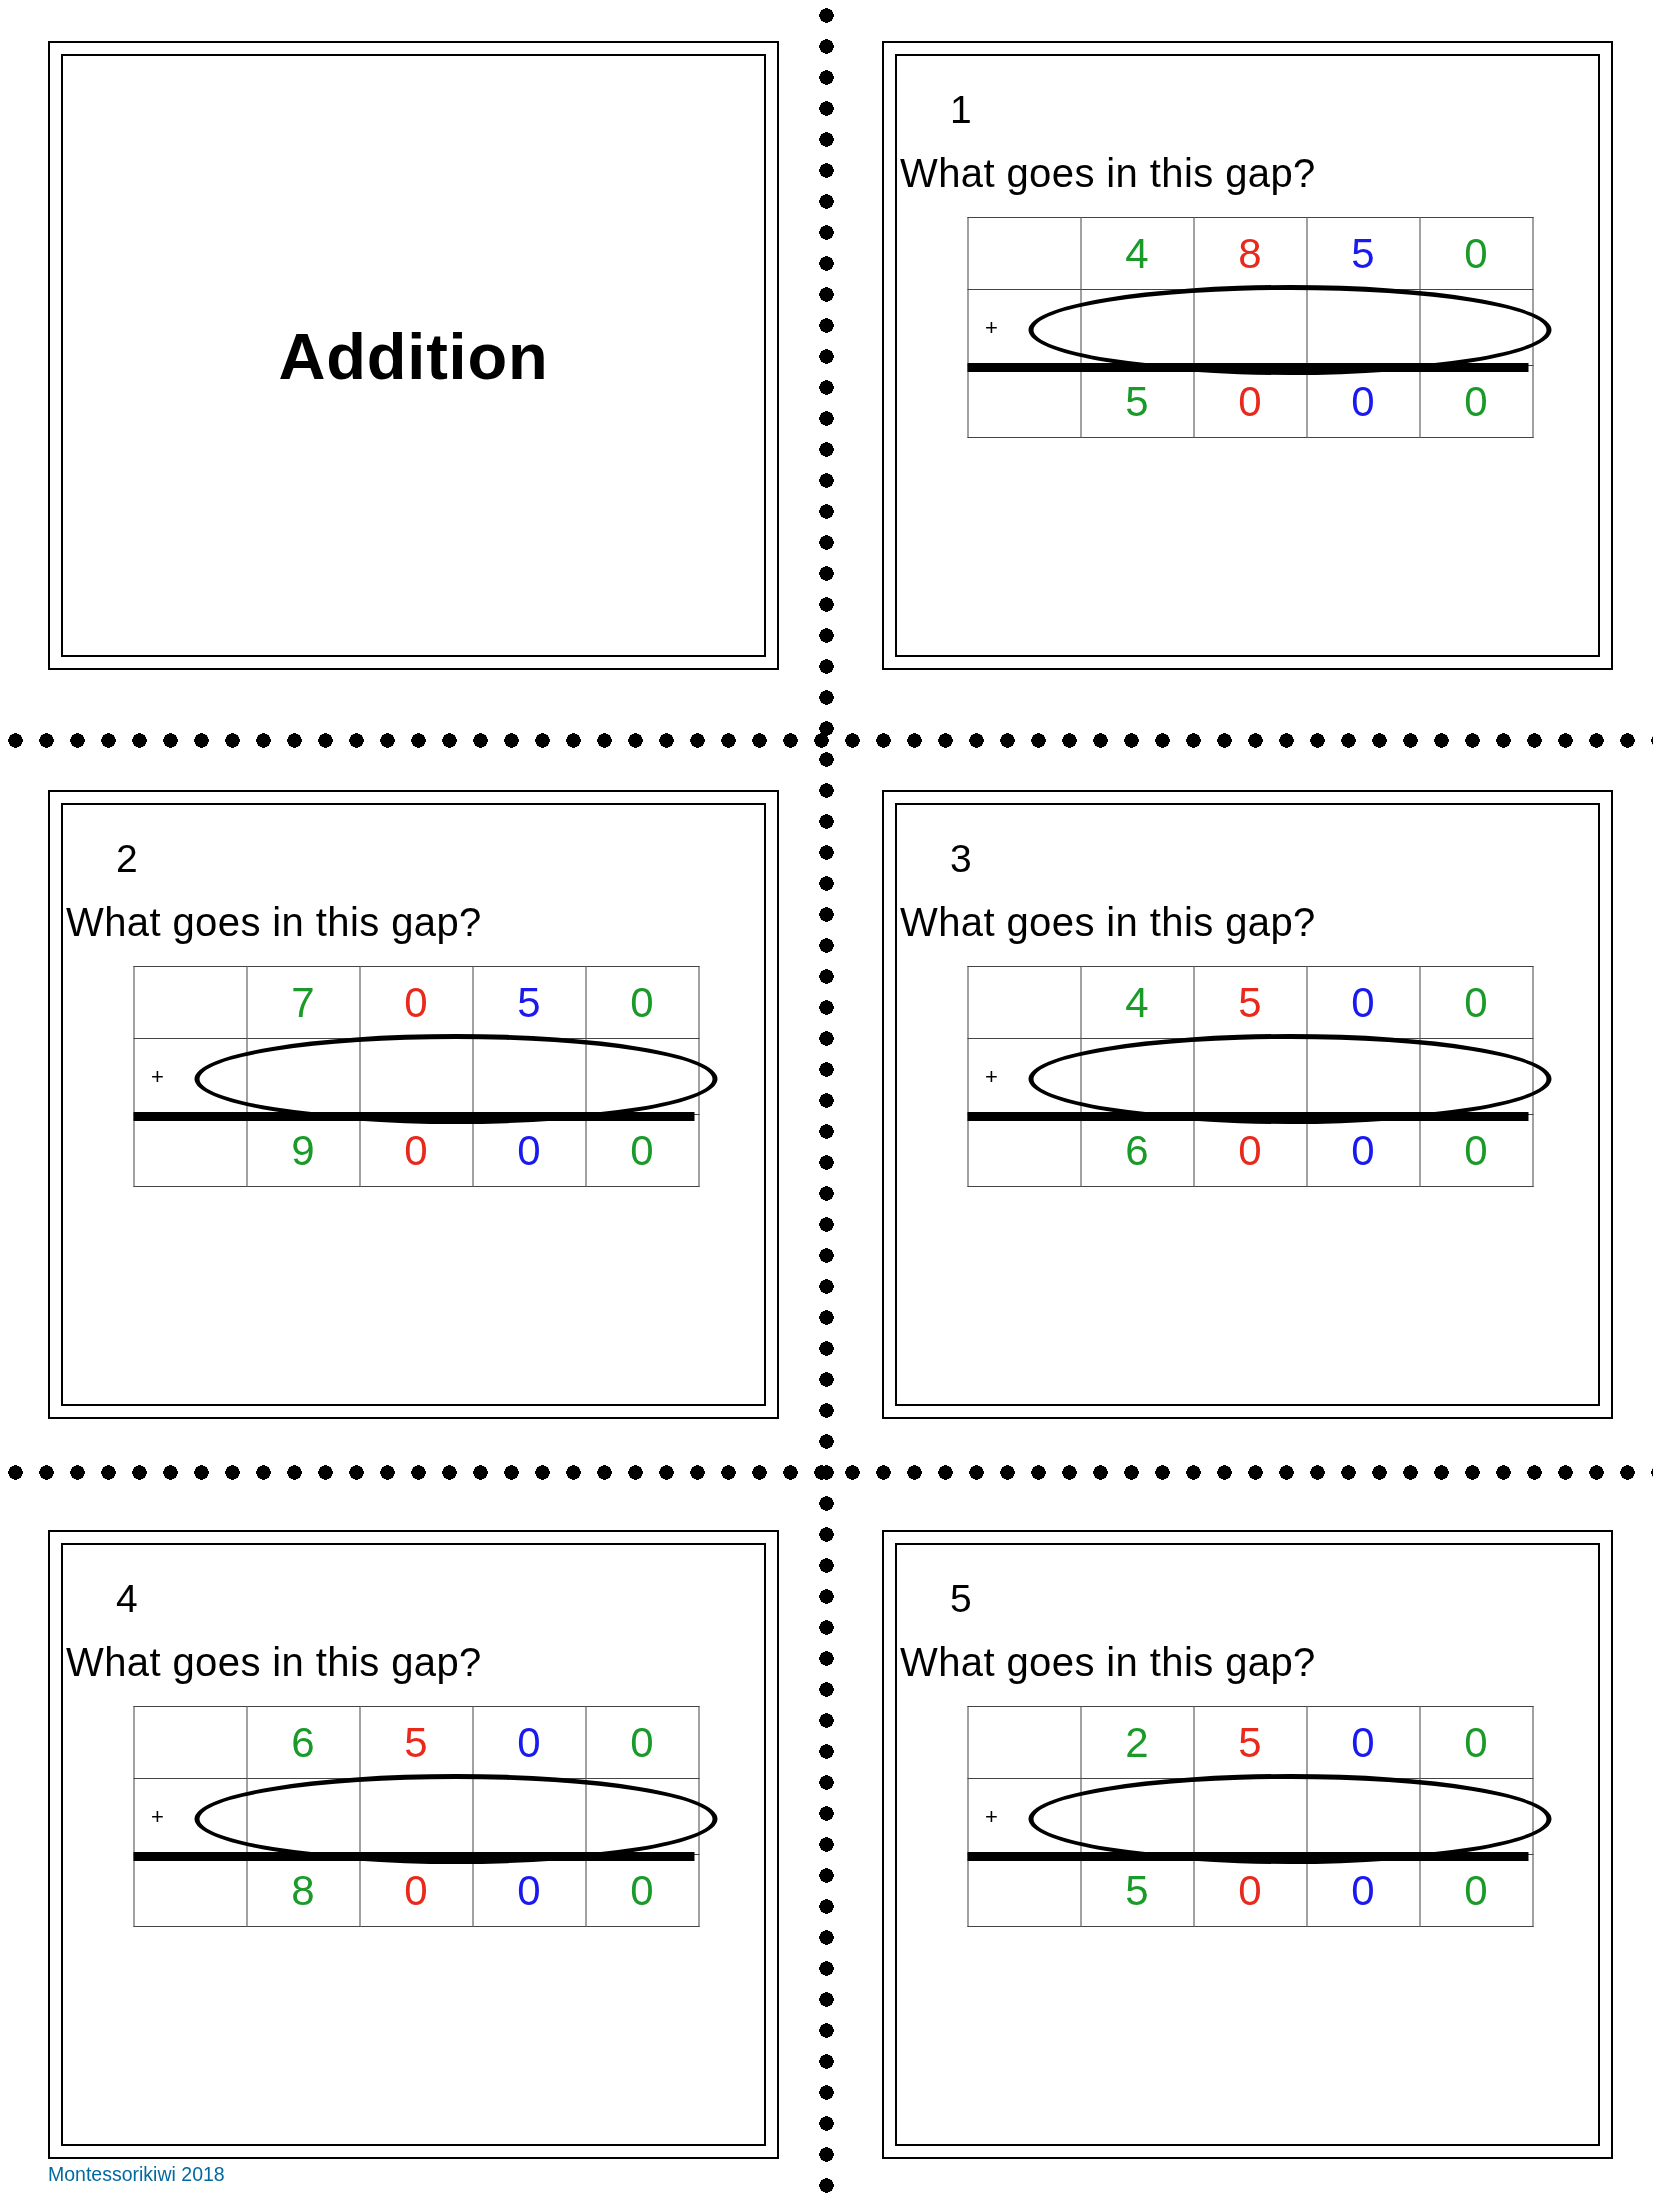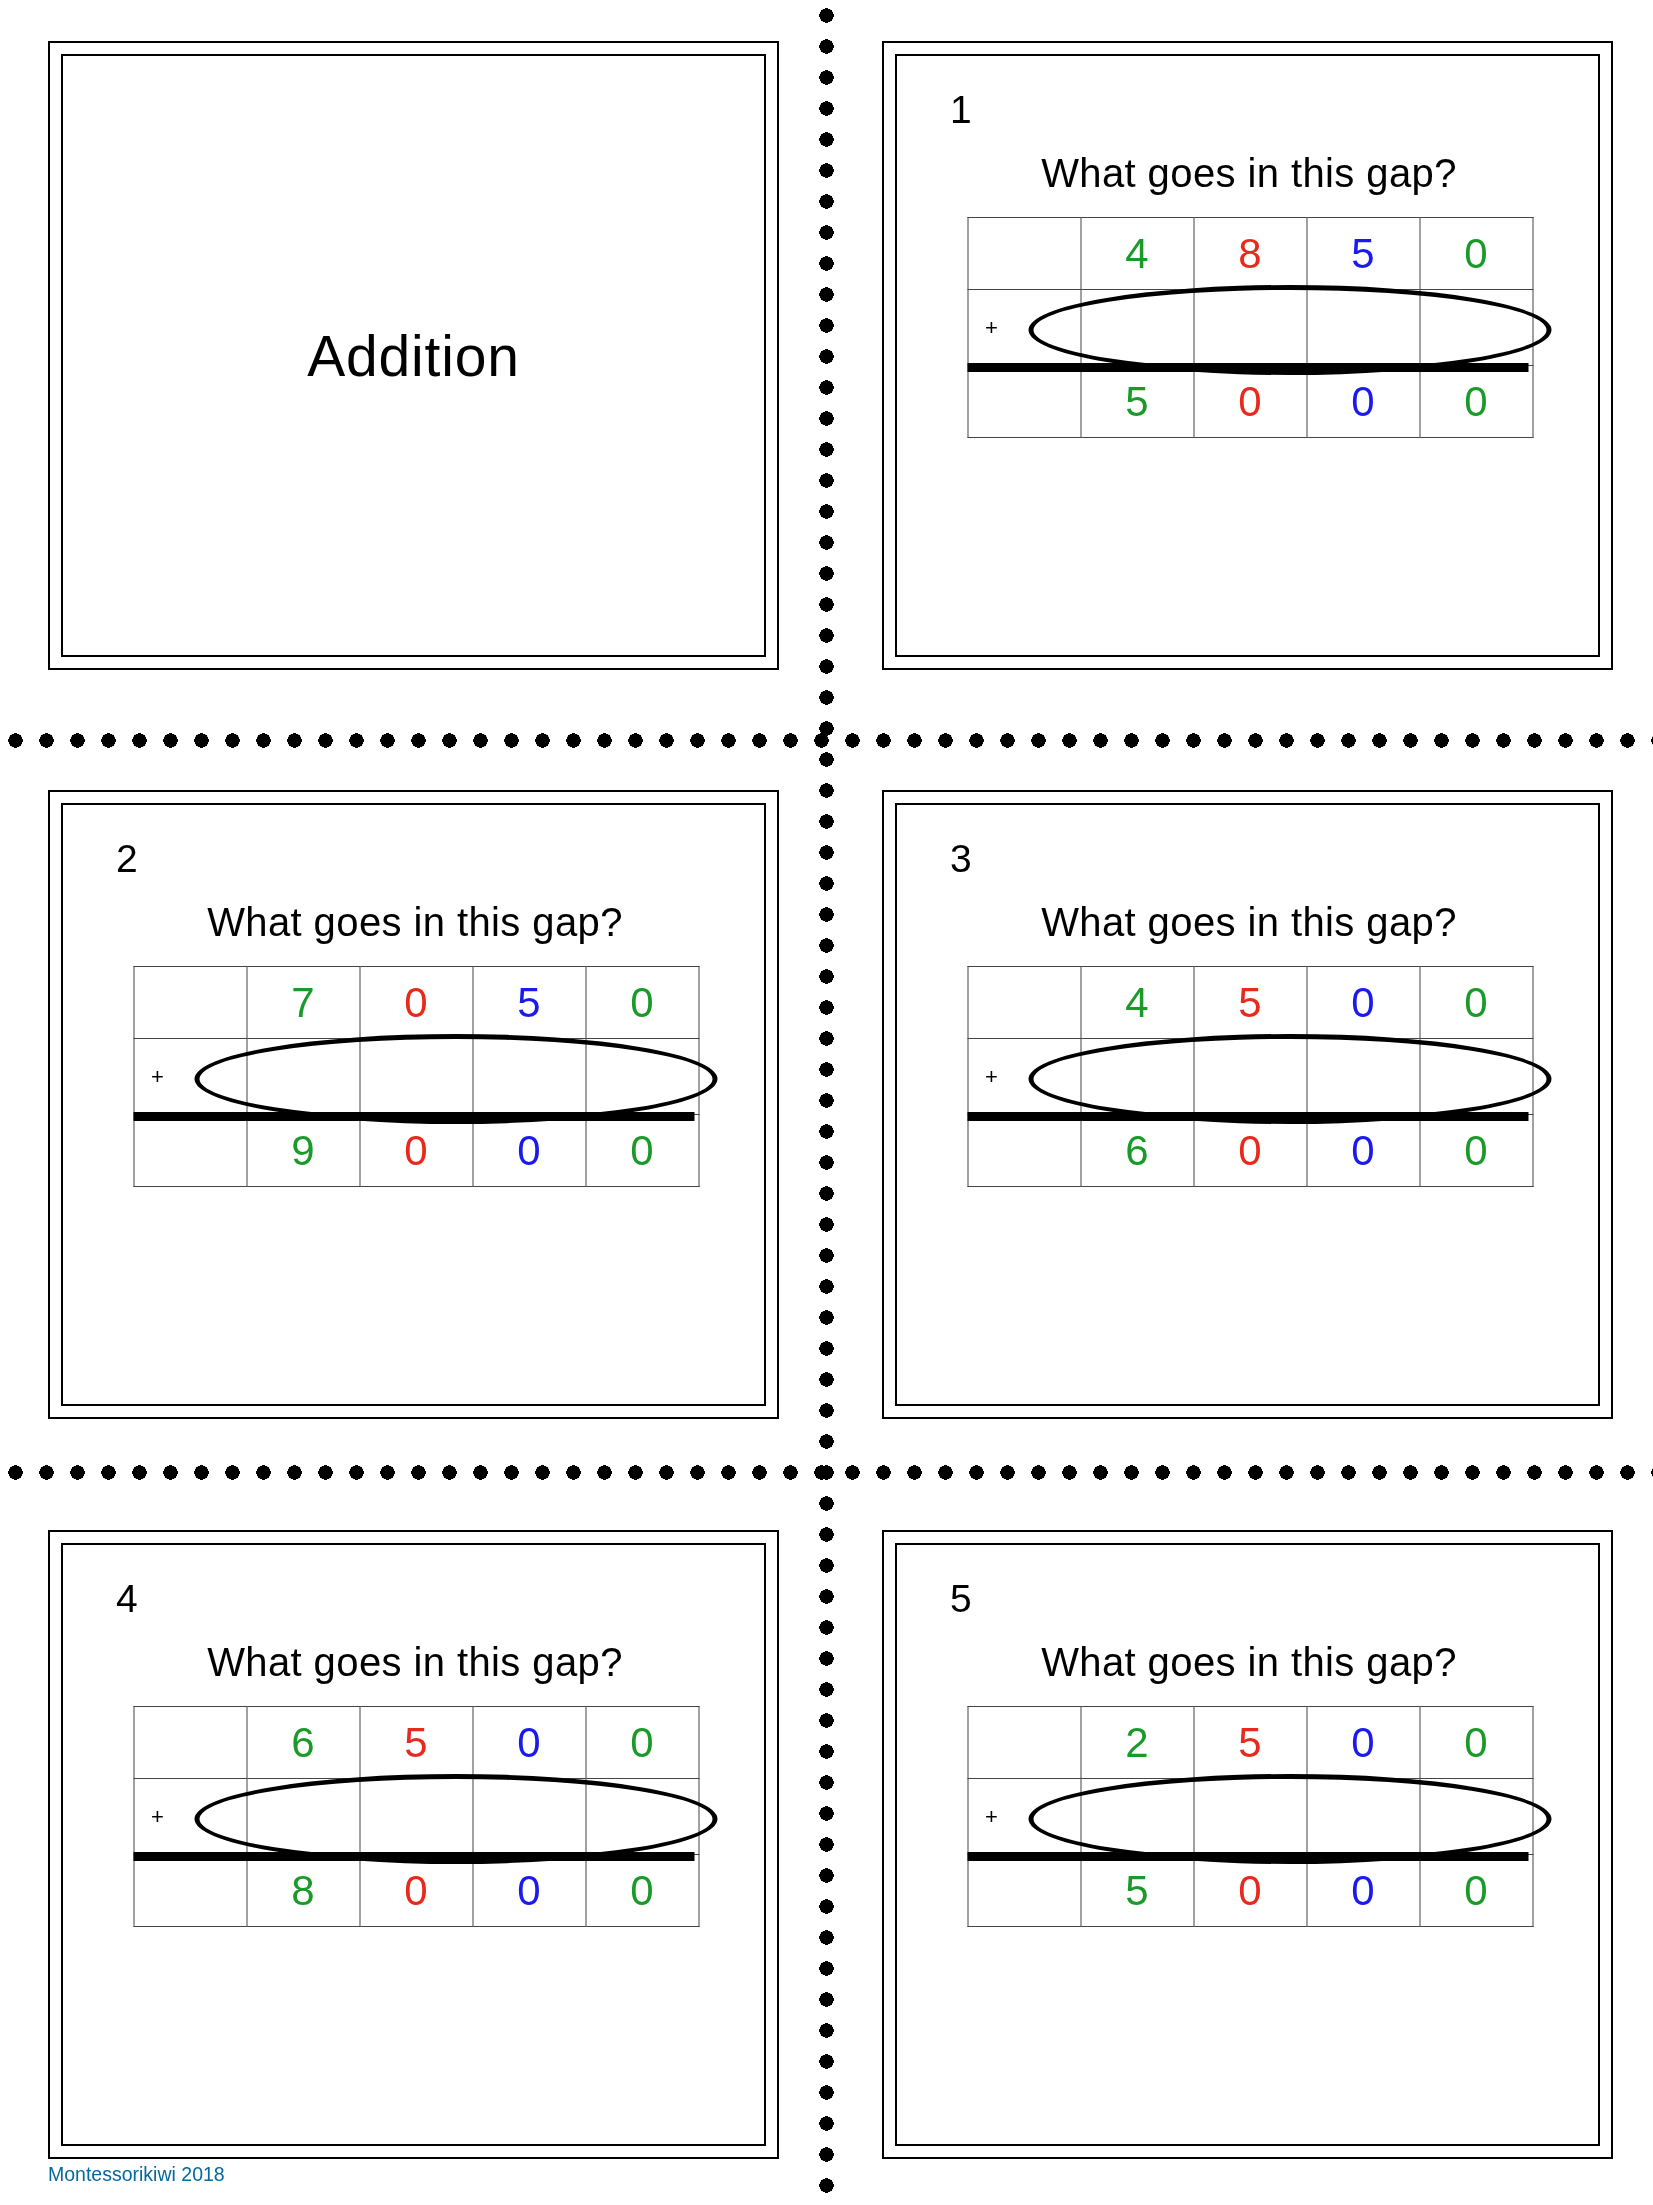--- a/index.html
+++ b/index.html
@@ -67,42 +67,42 @@
   .card.c4 { left: 48px;   top: 1530px; width: 731px; height: 629px; }
   .card.c5 { left: 882px; top: 1530px; width: 731px; height: 629px; }
 
   
   .title-text {
     position: absolute;
     left: 0; right: 0;
     top: 50%;
     transform: translateY(-50%);
     text-align: center;
-    font-size: 57px;
-    font-weight: 400;
+    font-size: 65px;
+    font-weight: 700;
     color: #000;
     letter-spacing: 0.8px;
   }
 
   
   .card-number {
     position: absolute;
     left: 53px;
     top: 34px;
     font-size: 39px;
     color: #000;
     line-height: 1;
   }
 
   
   .prompt {
     position: absolute;
     left: 3px; right: 0;
     top: 95px;
-    text-align: center;
+    text-align: left;
     font-size: 40px;
     color: #000;
     letter-spacing: 0.4px;
   }
 
   
   .table-wrap {
     position: absolute;
     top: 161px;
     left: 50%;

